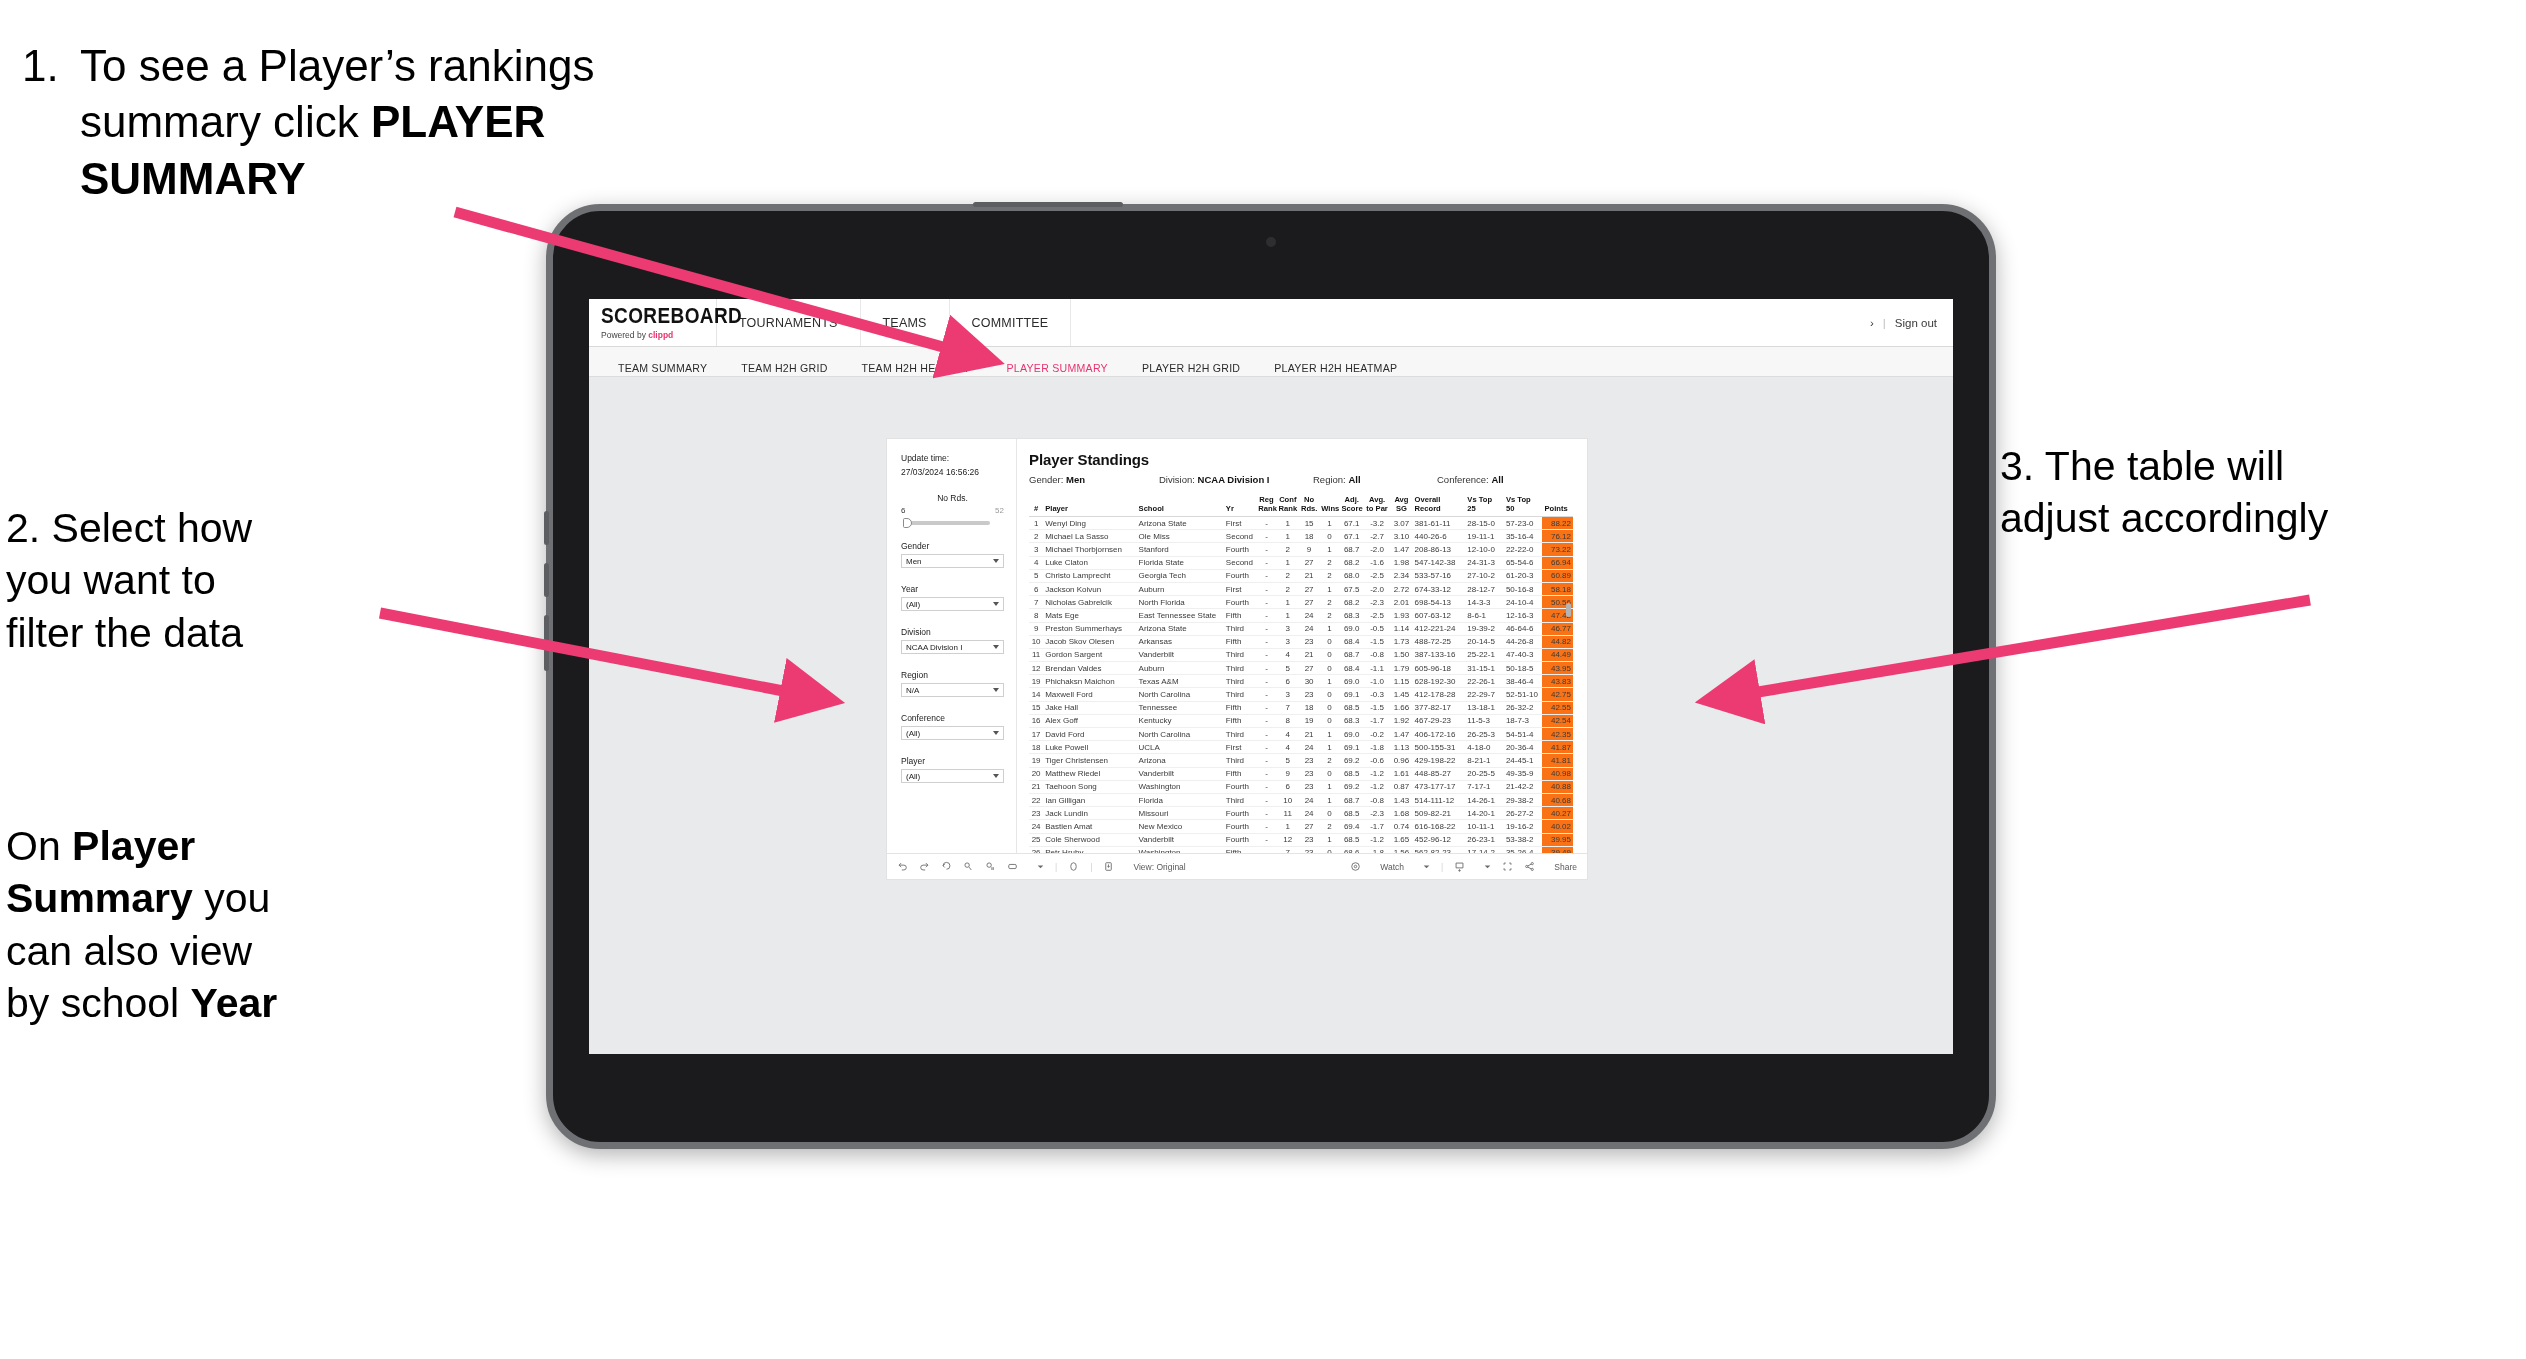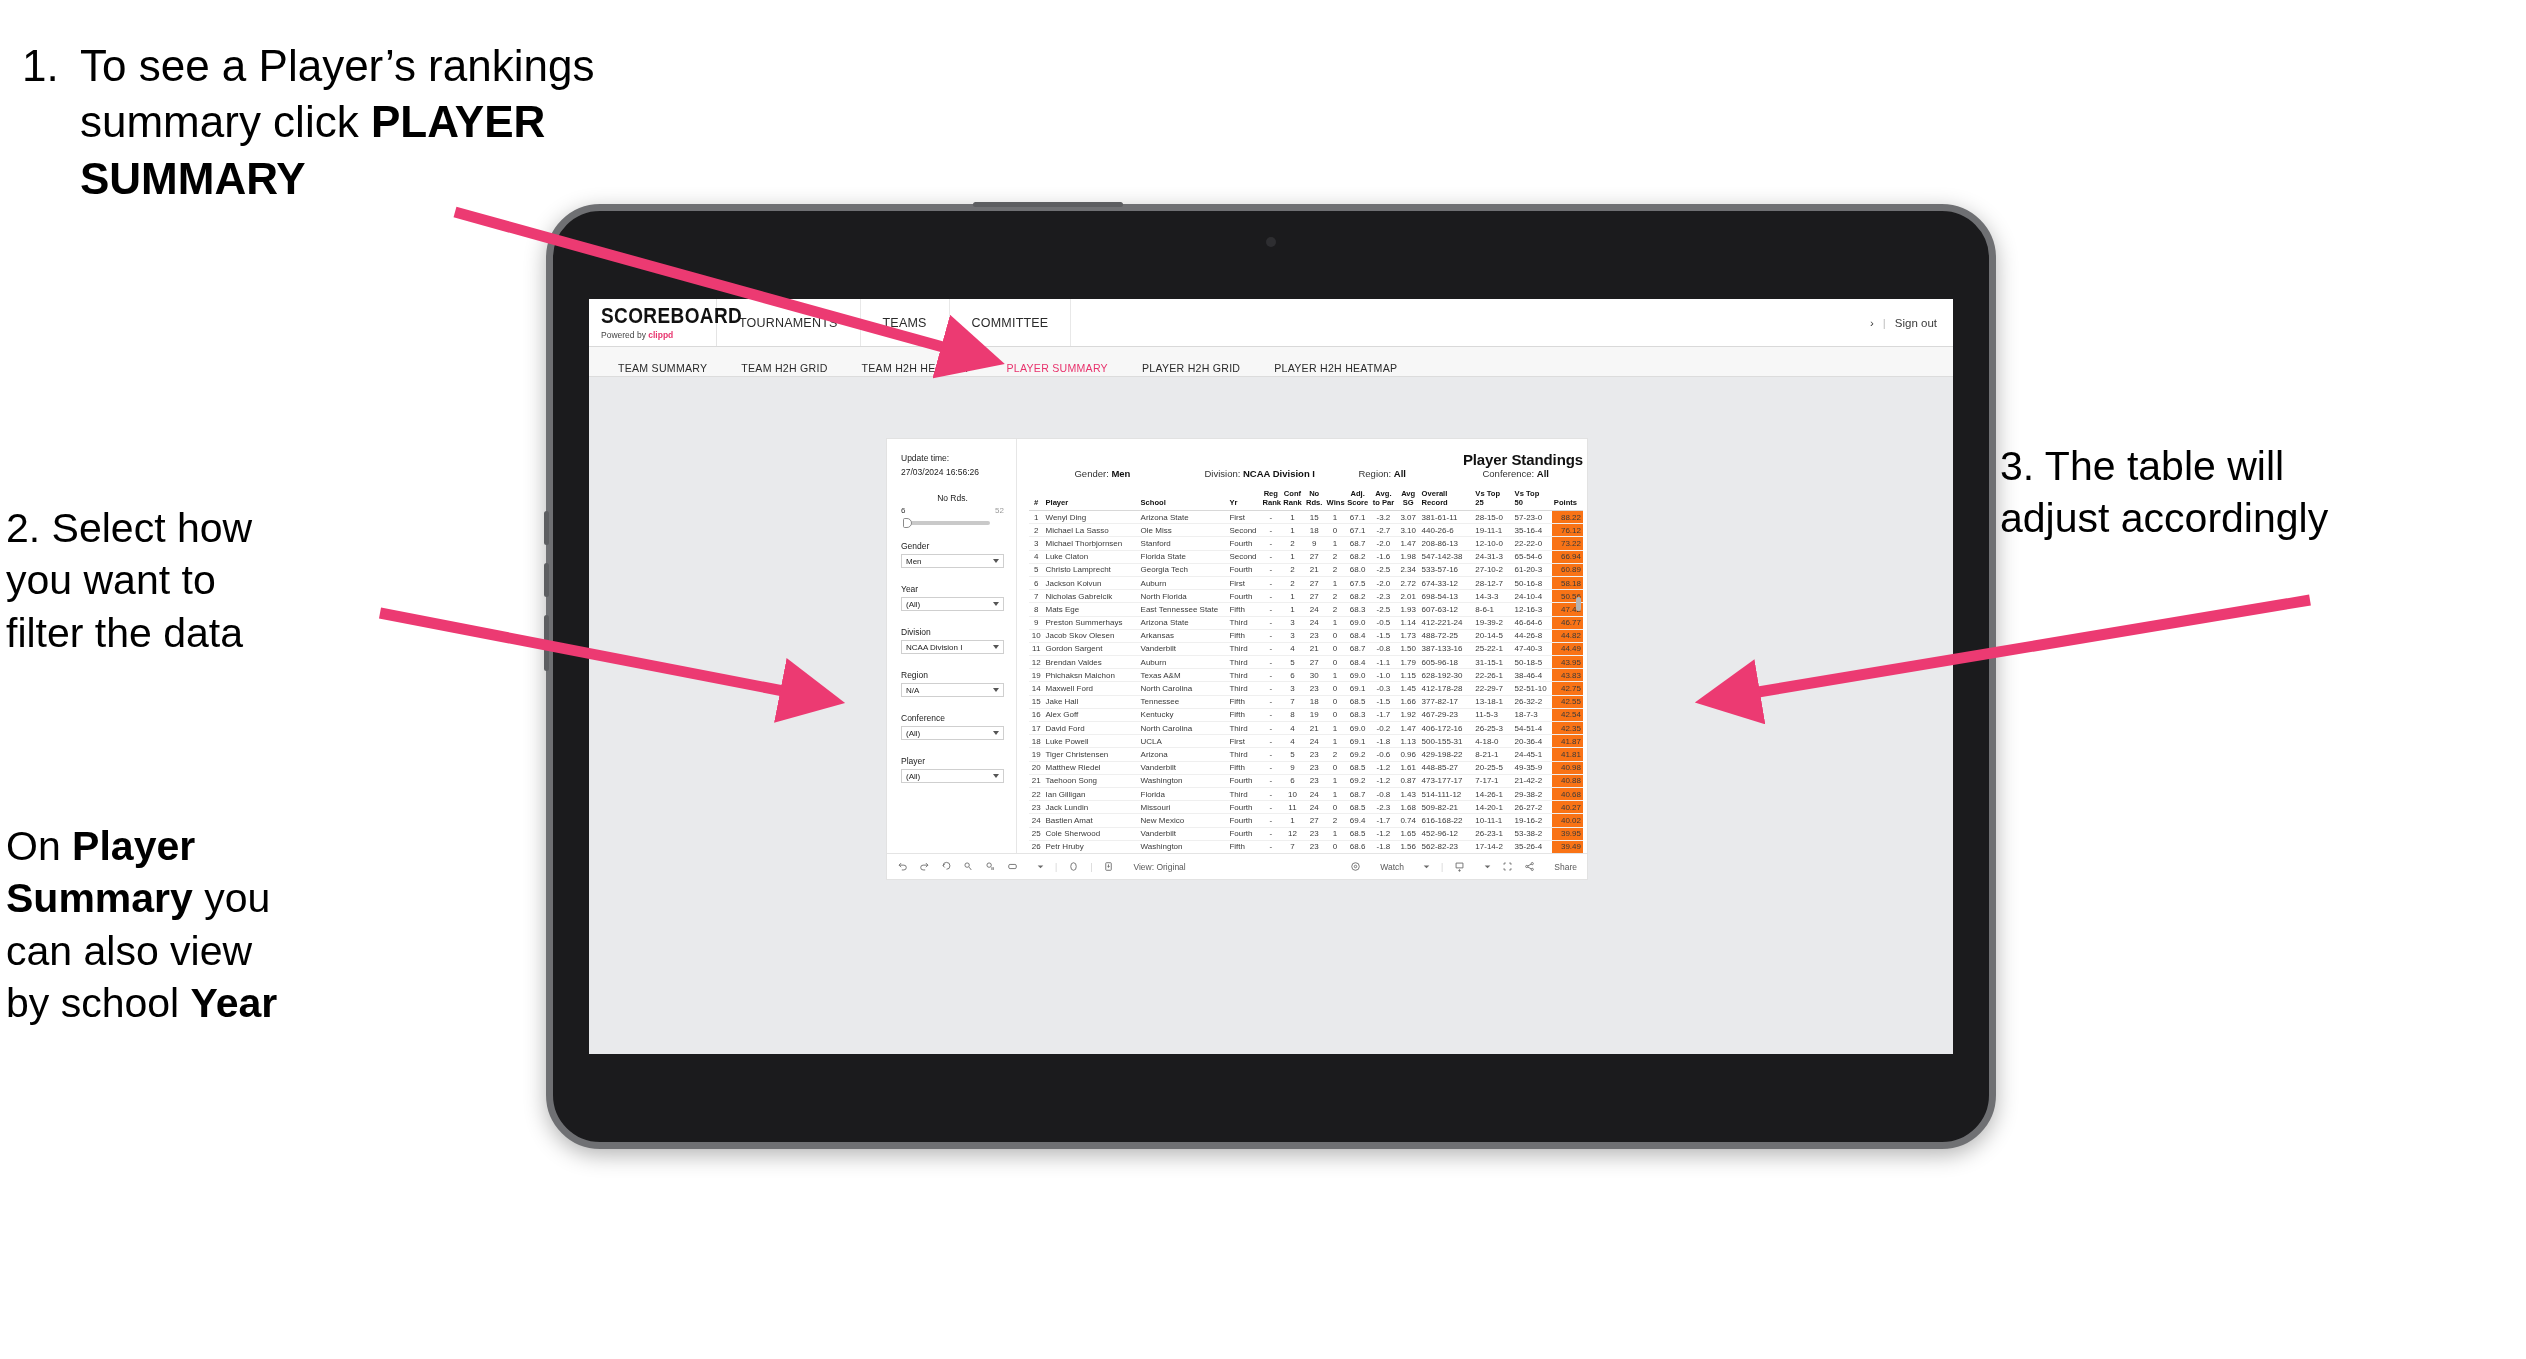--- a/index.html
+++ b/index.html
@@ -87,23 +87,23 @@
   .f-select .caret { position:absolute; right:4px; top:4px; width:0;height:0;
                      border-left:3px solid transparent; border-right:3px solid transparent;
                      border-top:4px solid #555; }
   .slider-row { display:flex; justify-content:space-between; font-size:8px; color:#333; }
   .slider-row .max { color:#9a9a9a; }
   .slider-track { position:relative; height:4px; background:#c9c9c9; border-radius:2px;
                   margin:6px 14px 0 6px; }
   .slider-knob { position:absolute; left:-4px; top:-3px; width:9px; height:10px;
                  background:#fff; border:1px solid #8b8b8b; border-radius:2px 6px 6px 2px; }
 
-  .report { flex:1; padding:12px 4px 0 12px; min-width:0; display:flex; flex-direction:column;align-items:flex-end; }
+  .report { flex:1; padding:12px 14px 0 12px; min-width:0; display:flex; flex-direction:column; }
   .rep-h { font-size:15px; font-weight:700; color:#111; letter-spacing:-.1px; }
-  .rep-meta { display:flex; margin-top:0; font-size:9.5px; color:#333; }
+  .rep-meta { display:flex; margin-top:6px; font-size:9.5px; color:#333; }
   .rep-meta div { margin-right:34px; }
   .rep-meta b { color:#111; }
   .rep-meta .m1{ width:96px; } .rep-meta .m2{ width:120px; } .rep-meta .m3{ width:90px; }
 
   table.standings { width:100%; border-collapse:collapse; margin-top:11px;
                     font-size:8px; color:#222; table-layout:fixed; }
   table.standings th { font-weight:700; font-size:7.6px; color:#111; vertical-align:bottom;
                        padding:0 2px 3px 2px; border-bottom:1px solid #d8d8d8; line-height:1.12;
                        text-align:left;margin-top:20px; }
   table.standings td { padding:1.6px 2px; border-bottom:1px solid #efefef;

